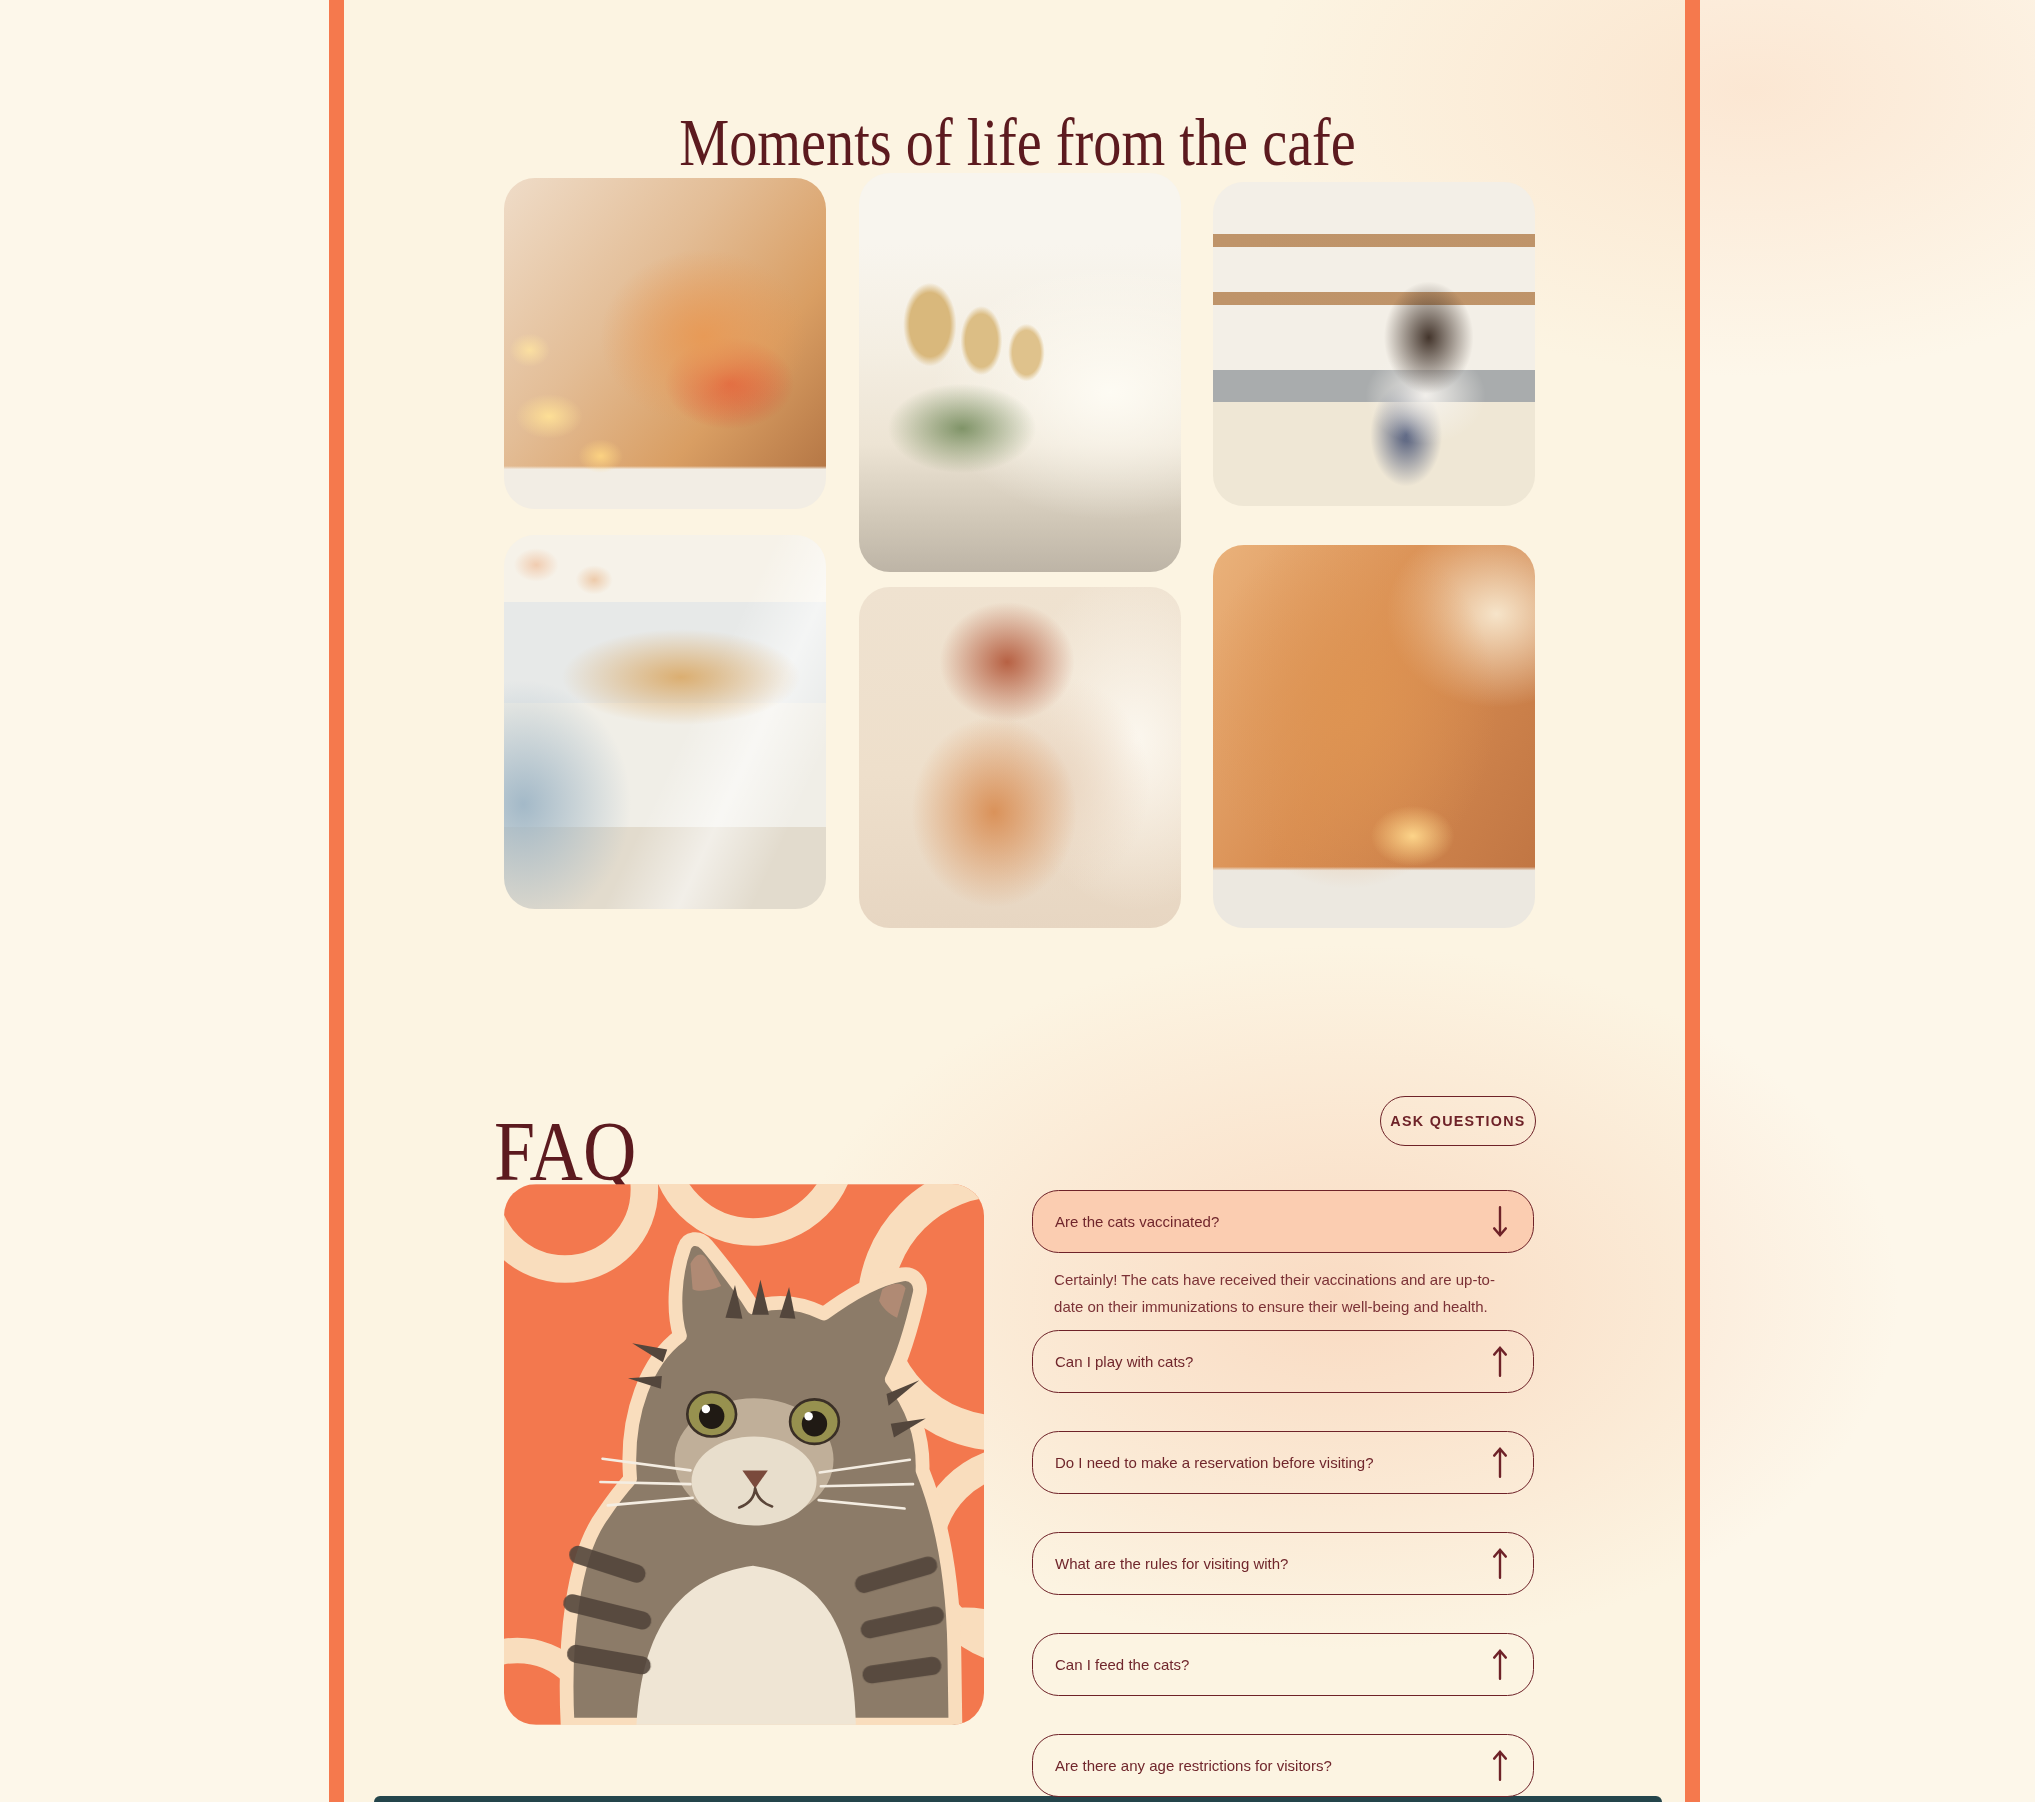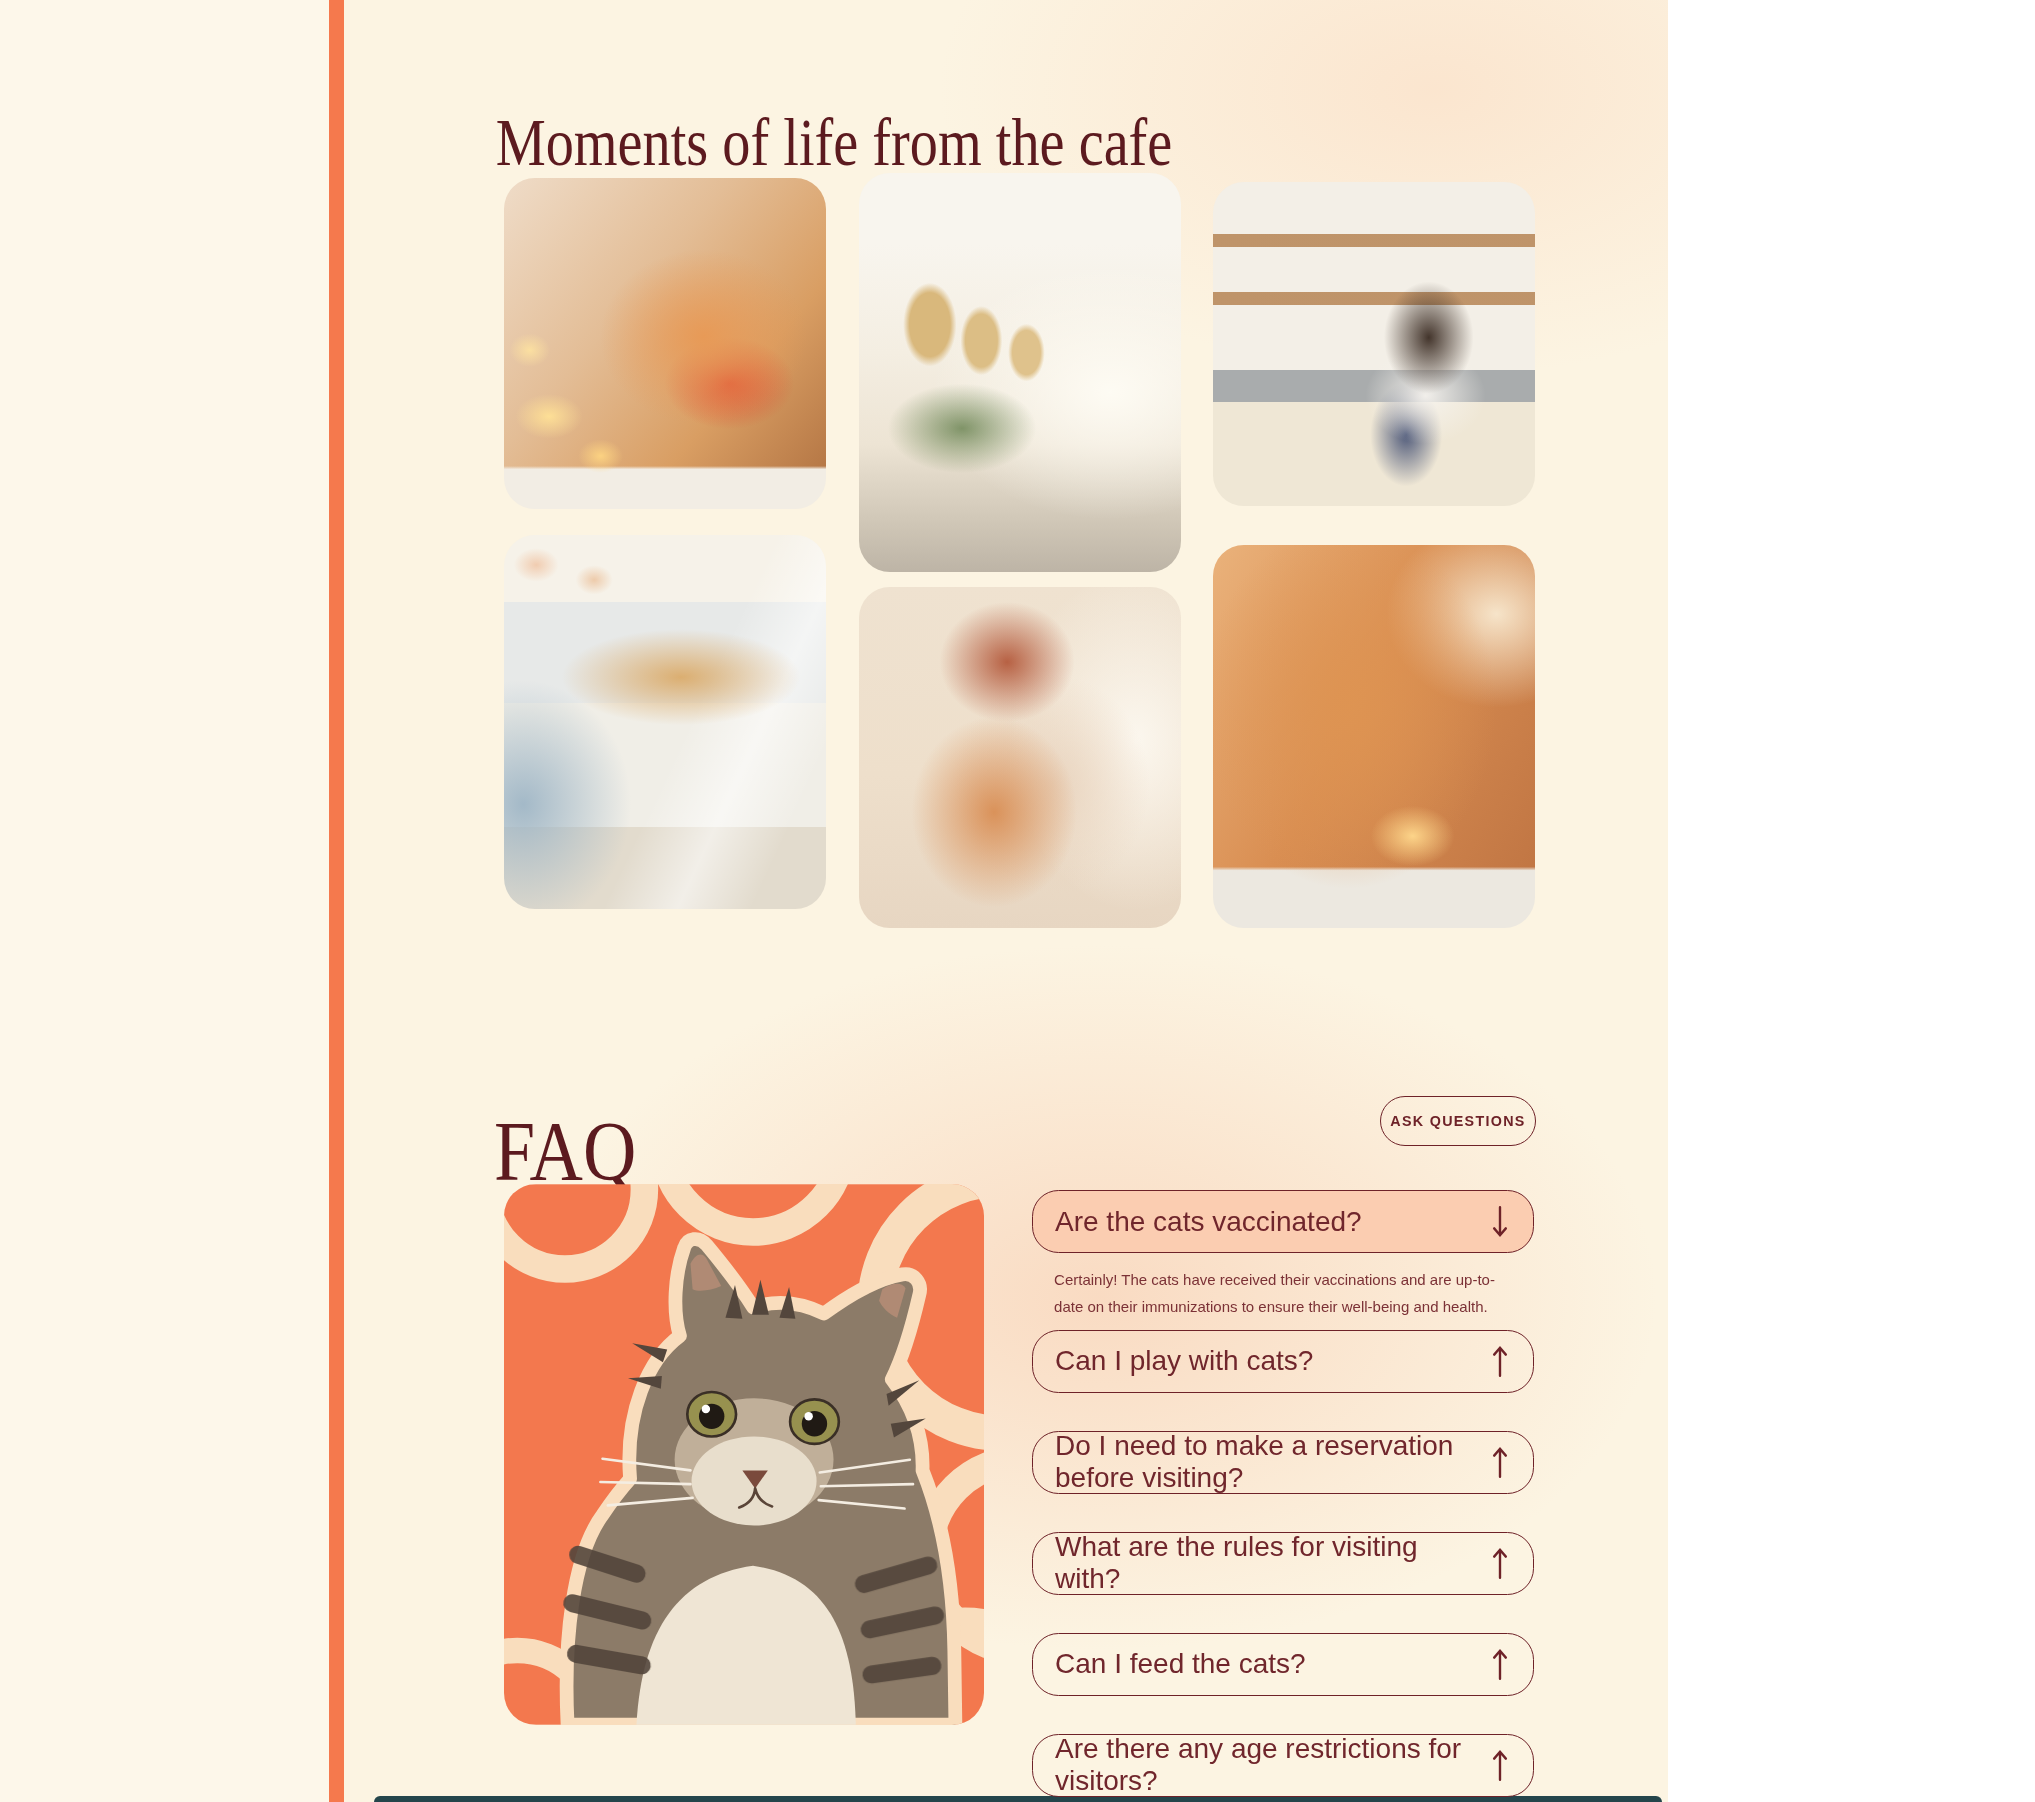--- a/index.html
+++ b/index.html
@@ -1,18 +1,18 @@
 <!DOCTYPE html>
 <html style="font-size:8.5px"><head>
 <meta charset="utf-8">
 <style>
   html,body{margin:0;padding:0;}
   body{font-family:"Liberation Sans", sans-serif;}
   .page{
-    position:relative; width:1668px; height:1802px; overflow:hidden;
+    position:relative; width:2035px; height:1802px; overflow:hidden;
     background:
       radial-gradient(795px 504px at 66% 72%, rgba(247,198,168,.55), rgba(247,198,168,0) 70%),
       radial-gradient(689px 398px at 86% 5%, rgba(250,215,188,.50), rgba(250,215,188,0) 72%),
       linear-gradient(90deg, #FDF7EA 0 329px, #FCF4E2 329px 1700px, #FDF7EA 1700px 100%);
   }
   .rail{position:absolute; top:0; width:15px; height:1802px; background:#F5794D;}
   .rail.left{left:329px;} .rail.right{left:1685px;}
   .footer-peek{position:absolute; left:374px; bottom:0; width:1288px; height:6.4px;
     background:#24454B; border-radius:7.4px 7.4px 0 0;}
 
@@ -93,21 +93,21 @@
   .faq-card svg{display:block;}
 
   .faq-right{position:absolute; left:1032px; top:1190px; width:502px;}
   .faq-item{
     box-sizing:border-box; height:63px; border:1.6px solid #6E2228; border-radius:26.5px;
     display:flex; align-items:center; justify-content:space-between;
     padding:0 24.4px 0 22px; background:transparent; cursor:pointer;
   }
   .faq-item.expanded{background:#FBCDB1; margin-bottom:12.7px;}
   .faq-item + .faq-item{margin-top:38px;}
-  .q-text{font-size:28px; color:#70262C;}
+  .q-text{font-size:15px; color:#70262C;}
   .arrow{width:18px; height:35px; flex:0 0 auto;}
   .arrow svg{width:18px; height:35px; stroke:#6E2228; stroke-width:4.5; fill:none; stroke-linecap:round;}
   .faq-answer{
     width:478px; margin:0 0 10px 1.1px; padding:0 0 0 21px; box-sizing:border-box;
     font-size:15px; line-height:27px; color:#7B3136;
   }
 </style>
 </head>
 <body>
 

